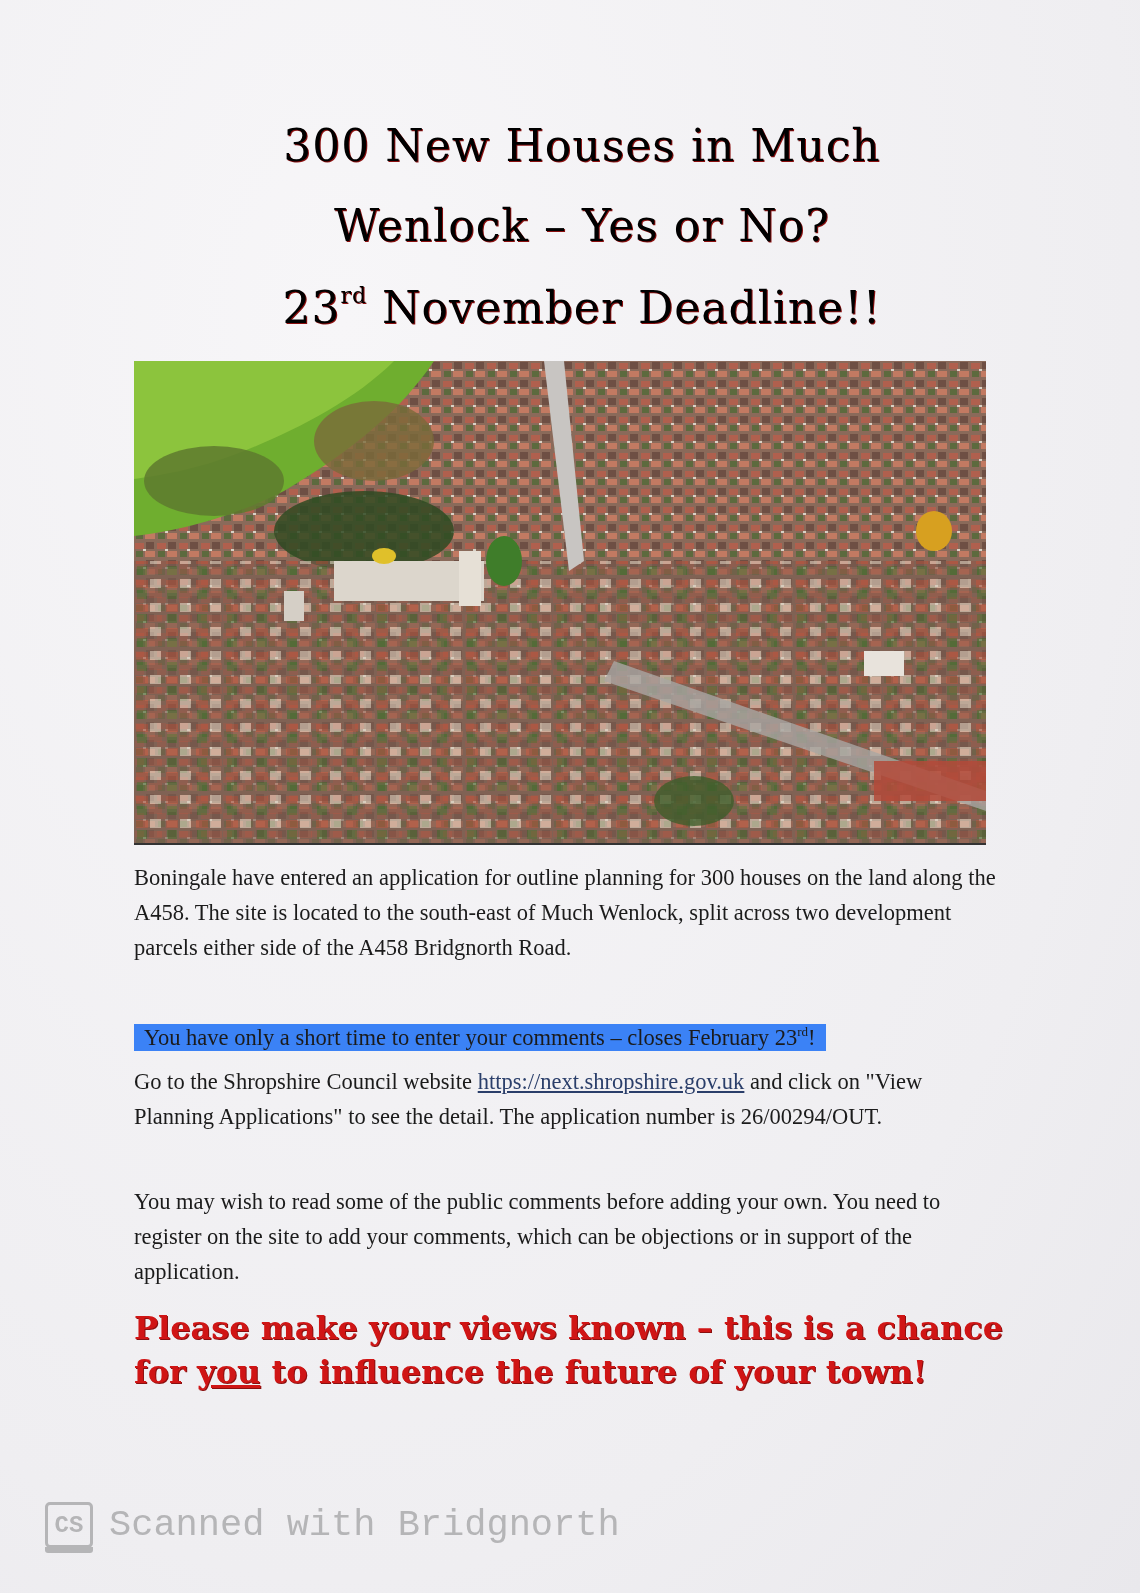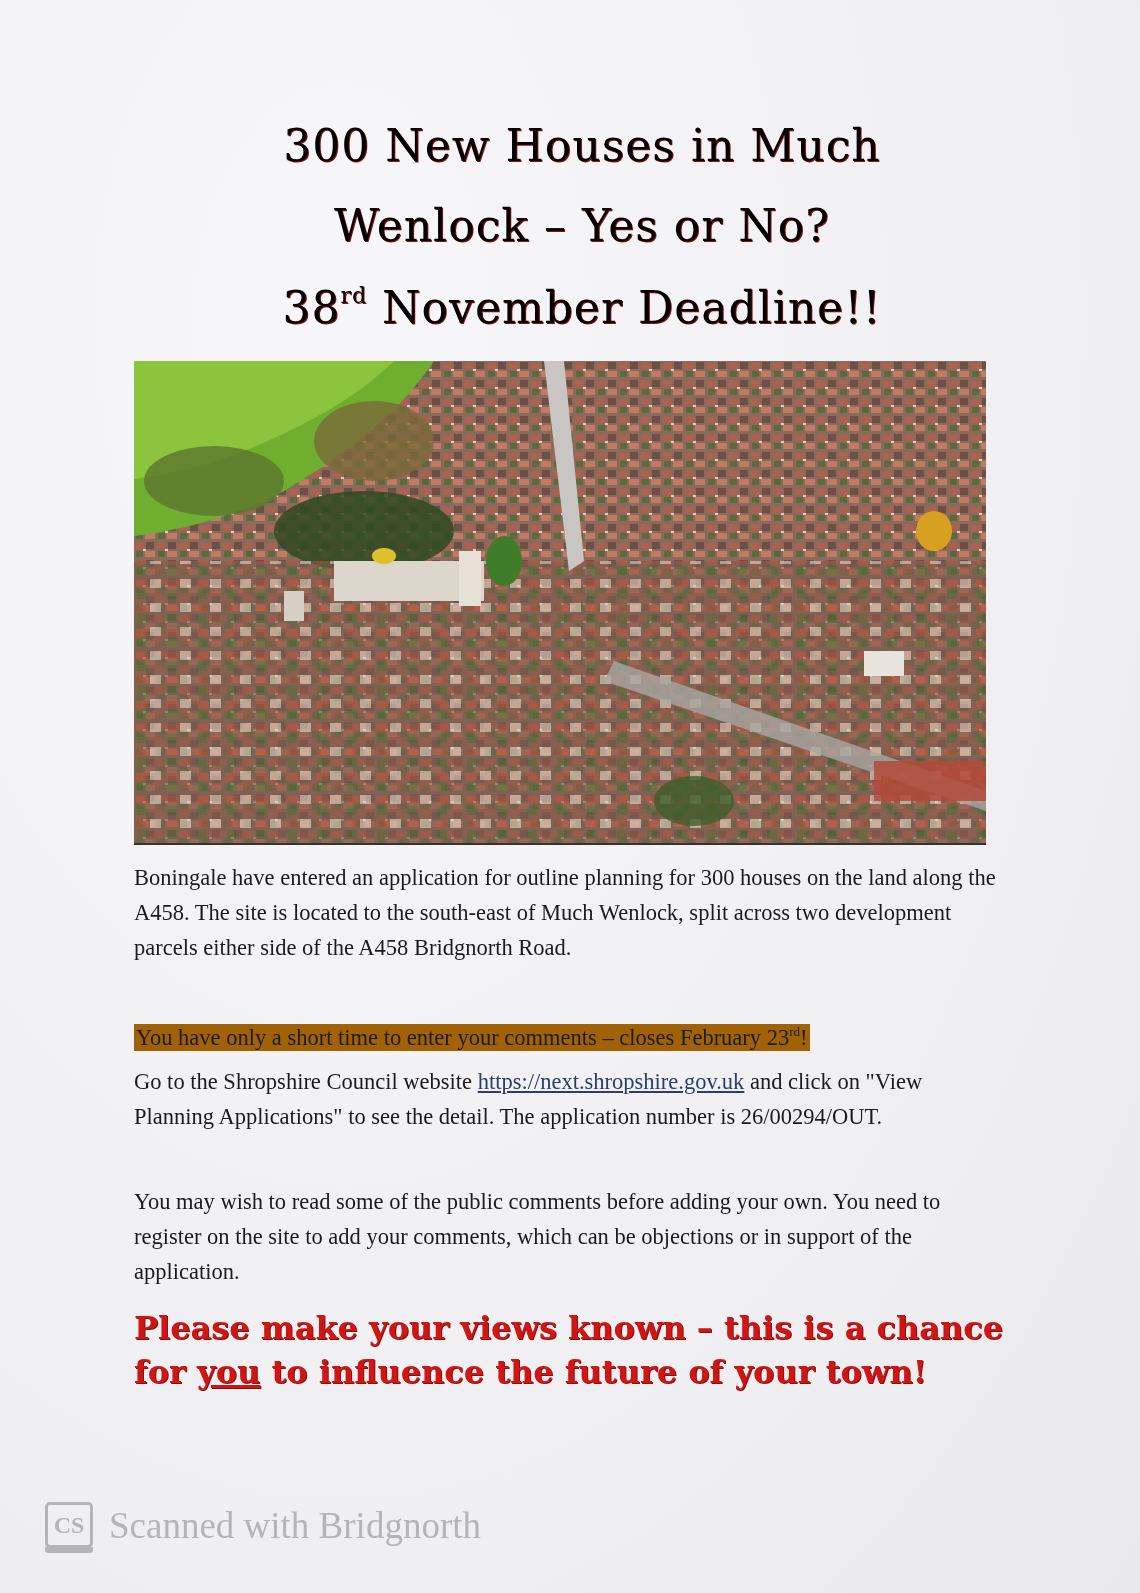--- a/index.html
+++ b/index.html
@@ -20,49 +20,49 @@
   .photo {
     position: absolute; left: 134px; top: 361px; width: 852px; height: 482px;
     overflow: hidden; border-bottom: 2px solid #333;
   }
   .photo svg { display: block; }
   .para {
     position: absolute; left: 134px; width: 870px;
     font-family: Liberation Serif, serif; font-size: 22.5px; line-height: 35px;
     color: #1b1b1b;
   }
-  .highlight { background: #a16207; padding: 1px 2px; }
+  .highlight { background: #3b82f6; padding: 1px 10px; }
   .highlight sup { font-size: 13px; vertical-align: 9px; }
   a.link { color: #2a3e6a; text-decoration: underline; }
   .cta {
     position: absolute; left: 134px; width: 880px;
     font-family: "DejaVu Serif", serif; font-weight: bold; color: #d01515;
     font-size: 32px; line-height: 44px; text-shadow: 1px 1px 0 #8a0f0f;
   }
   .cta u { text-decoration: underline; }
   .watermark {
     position: absolute; left: 45px; top: 1502px; display: flex; align-items: center;
-    color: #b5b5b7; font-family: Liberation Serif, serif; font-size: 37px;
+    color: #b5b5b7; font-family: Liberation Mono, monospace; font-size: 37px;
   }
   .cs-logo {
     width: 48px; height: 46px; border: 3px solid #b5b5b7; border-radius: 5px; box-sizing: border-box;
     display: flex; align-items: center; justify-content: center; font-weight: bold; font-size: 24px;
     margin-right: 16px; color: #b5b5b7; position: relative;
   }
   .cs-logo::after { content: ""; position: absolute; left: -3px; right: -3px; bottom: -8px; height: 6px; background: #b5b5b7; border-radius: 0 0 3px 3px; }
 </style>
 </head>
 <body>
 
 <div class="page">
 
   <div class="headline" style="top:120px;">300 New Houses in Much</div>
   <div class="headline" style="top:200px;">Wenlock – Yes or No?</div>
   <div class="headline" style="top:282px;">
-    <span>38</span><sup>rd</sup><span> November Deadline!!</span>
+    <span>23</span><sup>rd</sup><span> November Deadline!!</span>
   </div>
 
   <div class="photo">
     <svg width="852" height="482" viewBox="0 0 852 482" xmlns="http://www.w3.org/2000/svg">
       <defs>
         <pattern id="roofs" width="22" height="18" patternUnits="userSpaceOnUse">
           <rect width="22" height="18" fill="#8a6a5a"></rect>
           <rect x="1" y="2" width="9" height="6" fill="#b0604e"></rect>
           <rect x="12" y="1" width="8" height="7" fill="#6e4f44"></rect>
           <rect x="2" y="10" width="7" height="6" fill="#5d6a3e"></rect>

